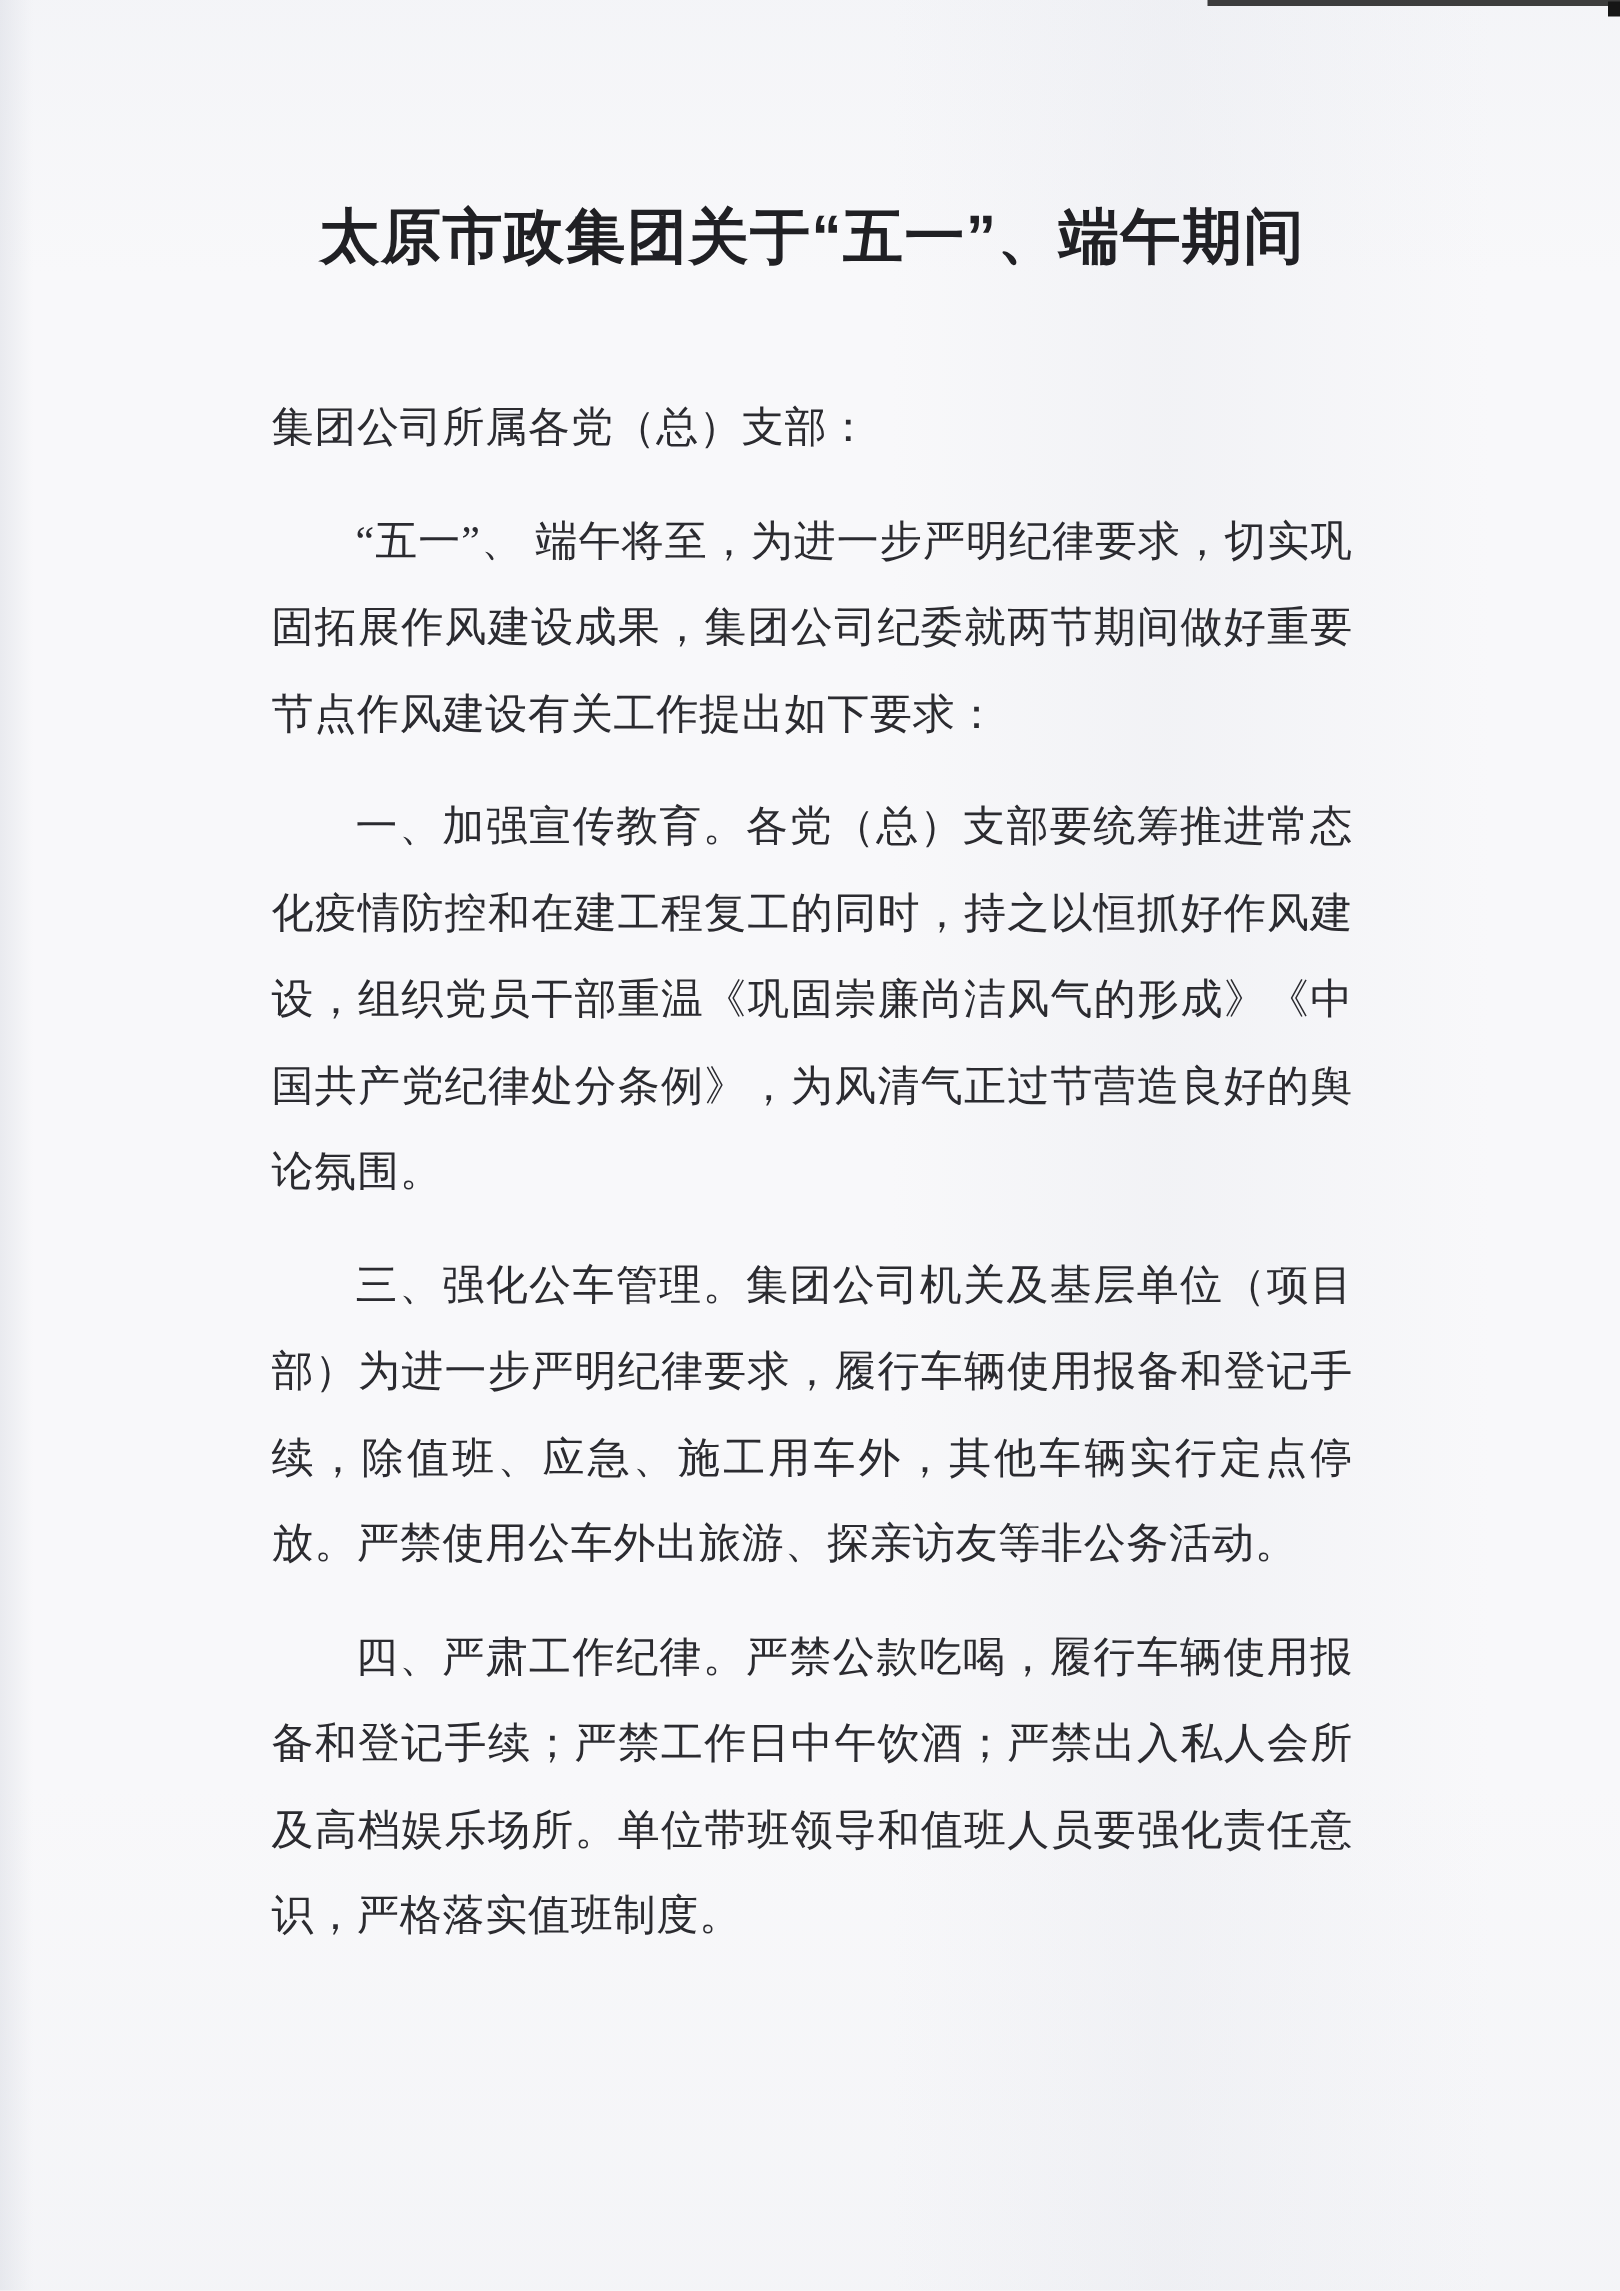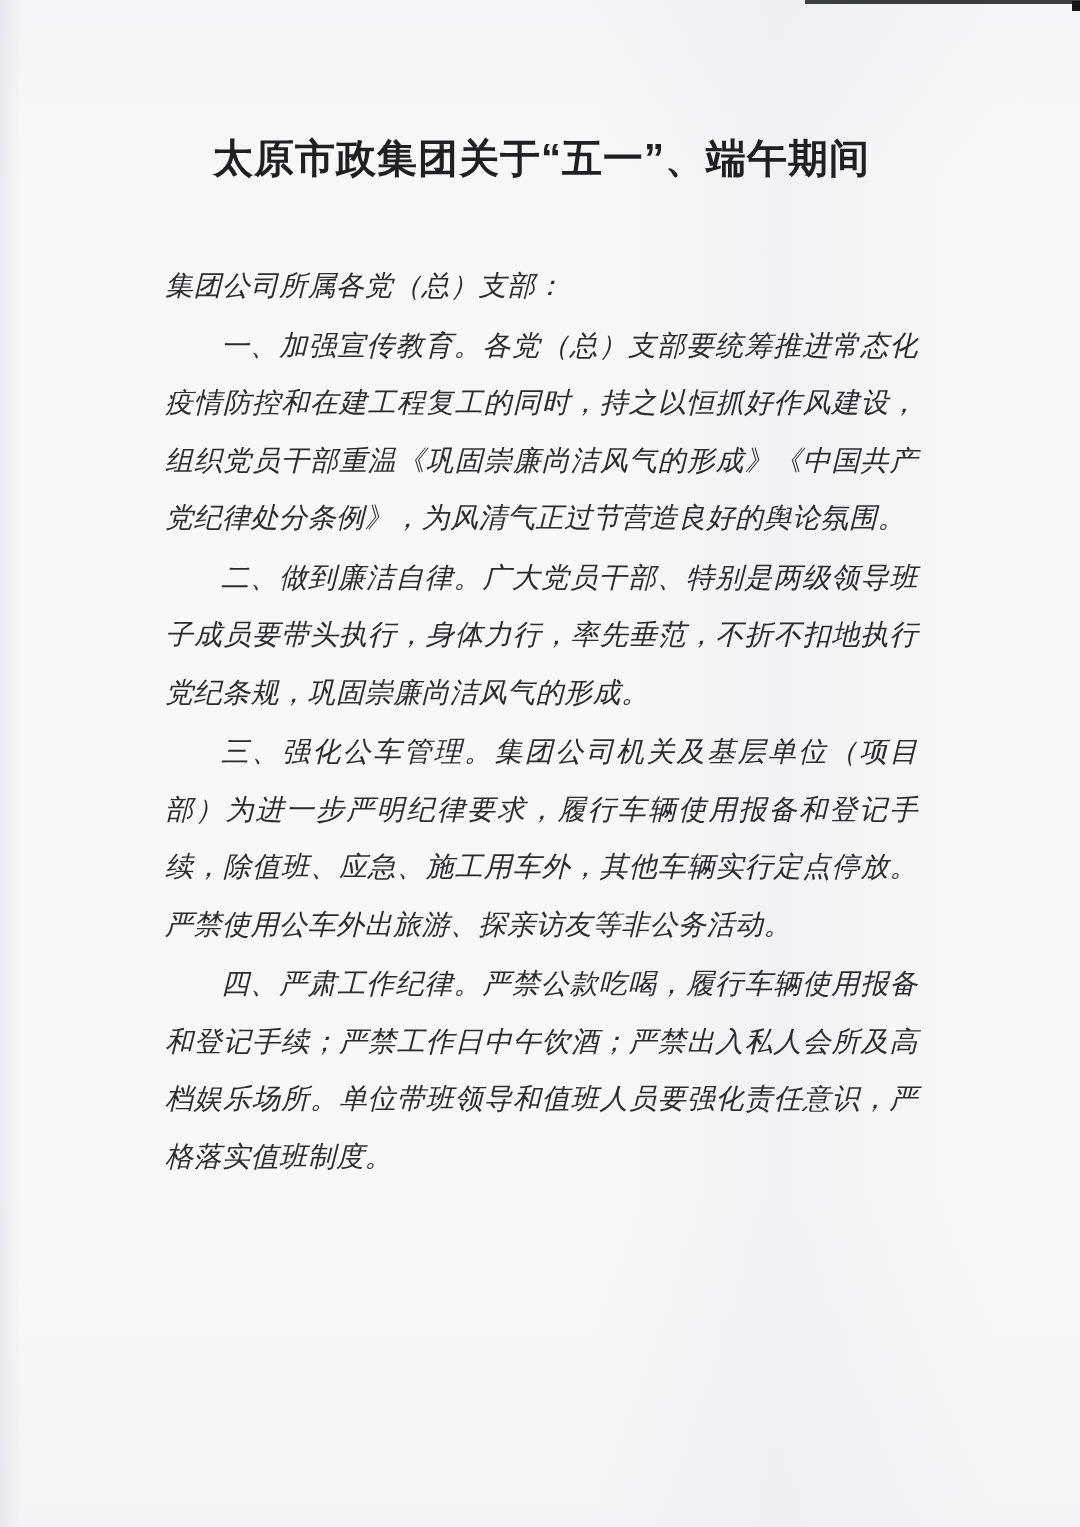--- a/index.html
+++ b/index.html
@@ -57,22 +57,21 @@
   .doc-body {
     margin-top: 70px;
     font-size: 28px;
     line-height: 57.5px;
     color: #2b2b30;
     letter-spacing: 0.5px;
     text-align: justify;
     text-justify: inter-ideograph;
   }
   .doc-body p {
-    margin: 2px;
-    font-style: italic;
+    margin: 18px;
   }
   .salutation {
     text-indent: 0;
   }
   .para {
     text-indent: 2em;
   }
 </style>
 </head>
 <body>
@@ -81,19 +80,19 @@
 <div class="scan-corner-dot"></div>
 
 <div class="doc-page">
 
   <h1 class="doc-title">
     <span>太原市政集团关于“五一”、端午期间</span><br>
   </h1>
 
   <div class="doc-body">
     <p class="salutation">集团公司所属各党（总）支部：</p>
+    <p class="para">“五一”、 端午将至，为进一步严明纪律要求，切实巩固拓展作风建设成果，集团公司纪委就两节期间做好重要节点作风建设有关工作提出如下要求：</p>
     <p class="para">一、加强宣传教育。各党（总）支部要统筹推进常态化疫情防控和在建工程复工的同时，持之以恒抓好作风建设，组织党员干部重温《巩固崇廉尚洁风气的形成》《中国共产党纪律处分条例》，为风清气正过节营造良好的舆论氛围。</p>
-    <p class="para">二、做到廉洁自律。广大党员干部、特别是两级领导班子成员要带头执行，身体力行，率先垂范，不折不扣地执行党纪条规，巩固崇廉尚洁风气的形成。</p>
     <p class="para">三、强化公车管理。集团公司机关及基层单位（项目部）为进一步严明纪律要求，履行车辆使用报备和登记手续，除值班、应急、施工用车外，其他车辆实行定点停放。严禁使用公车外出旅游、探亲访友等非公务活动。</p>
     <p class="para">四、严肃工作纪律。严禁公款吃喝，履行车辆使用报备和登记手续；严禁工作日中午饮酒；严禁出入私人会所及高档娱乐场所。单位带班领导和值班人员要强化责任意识，严格落实值班制度。</p>
   </div>
 
 </div>
 
 </body></html>

